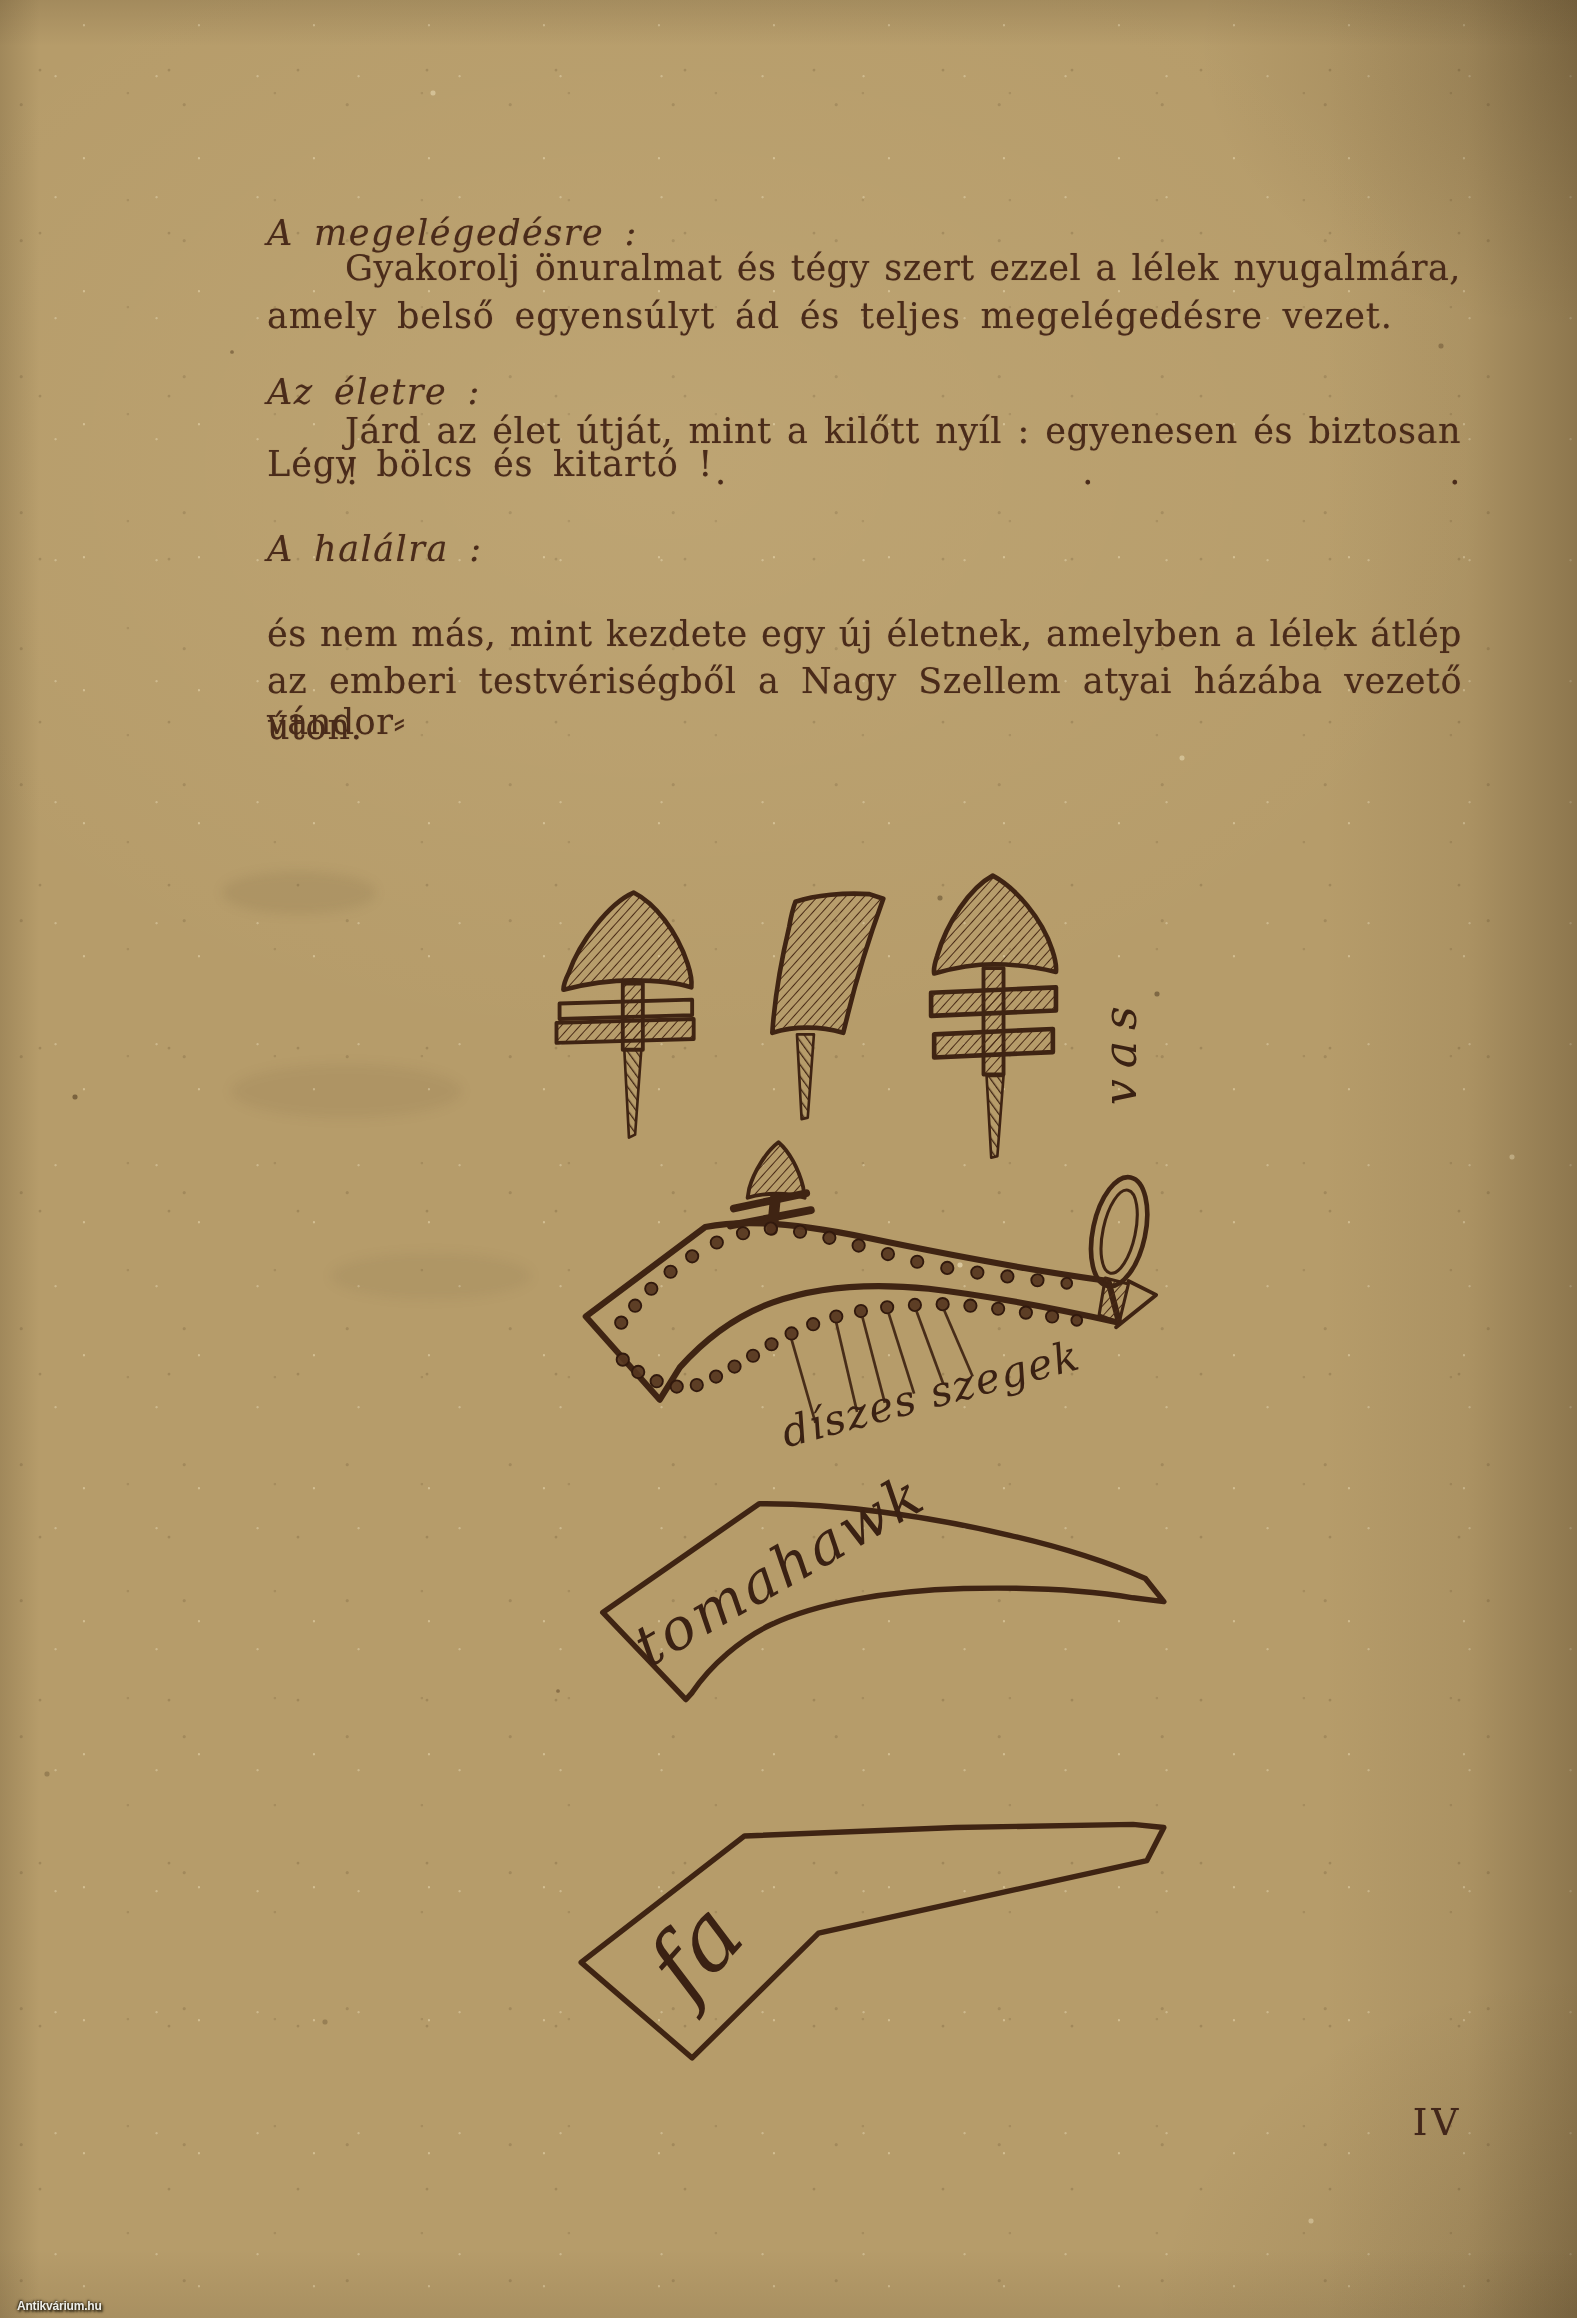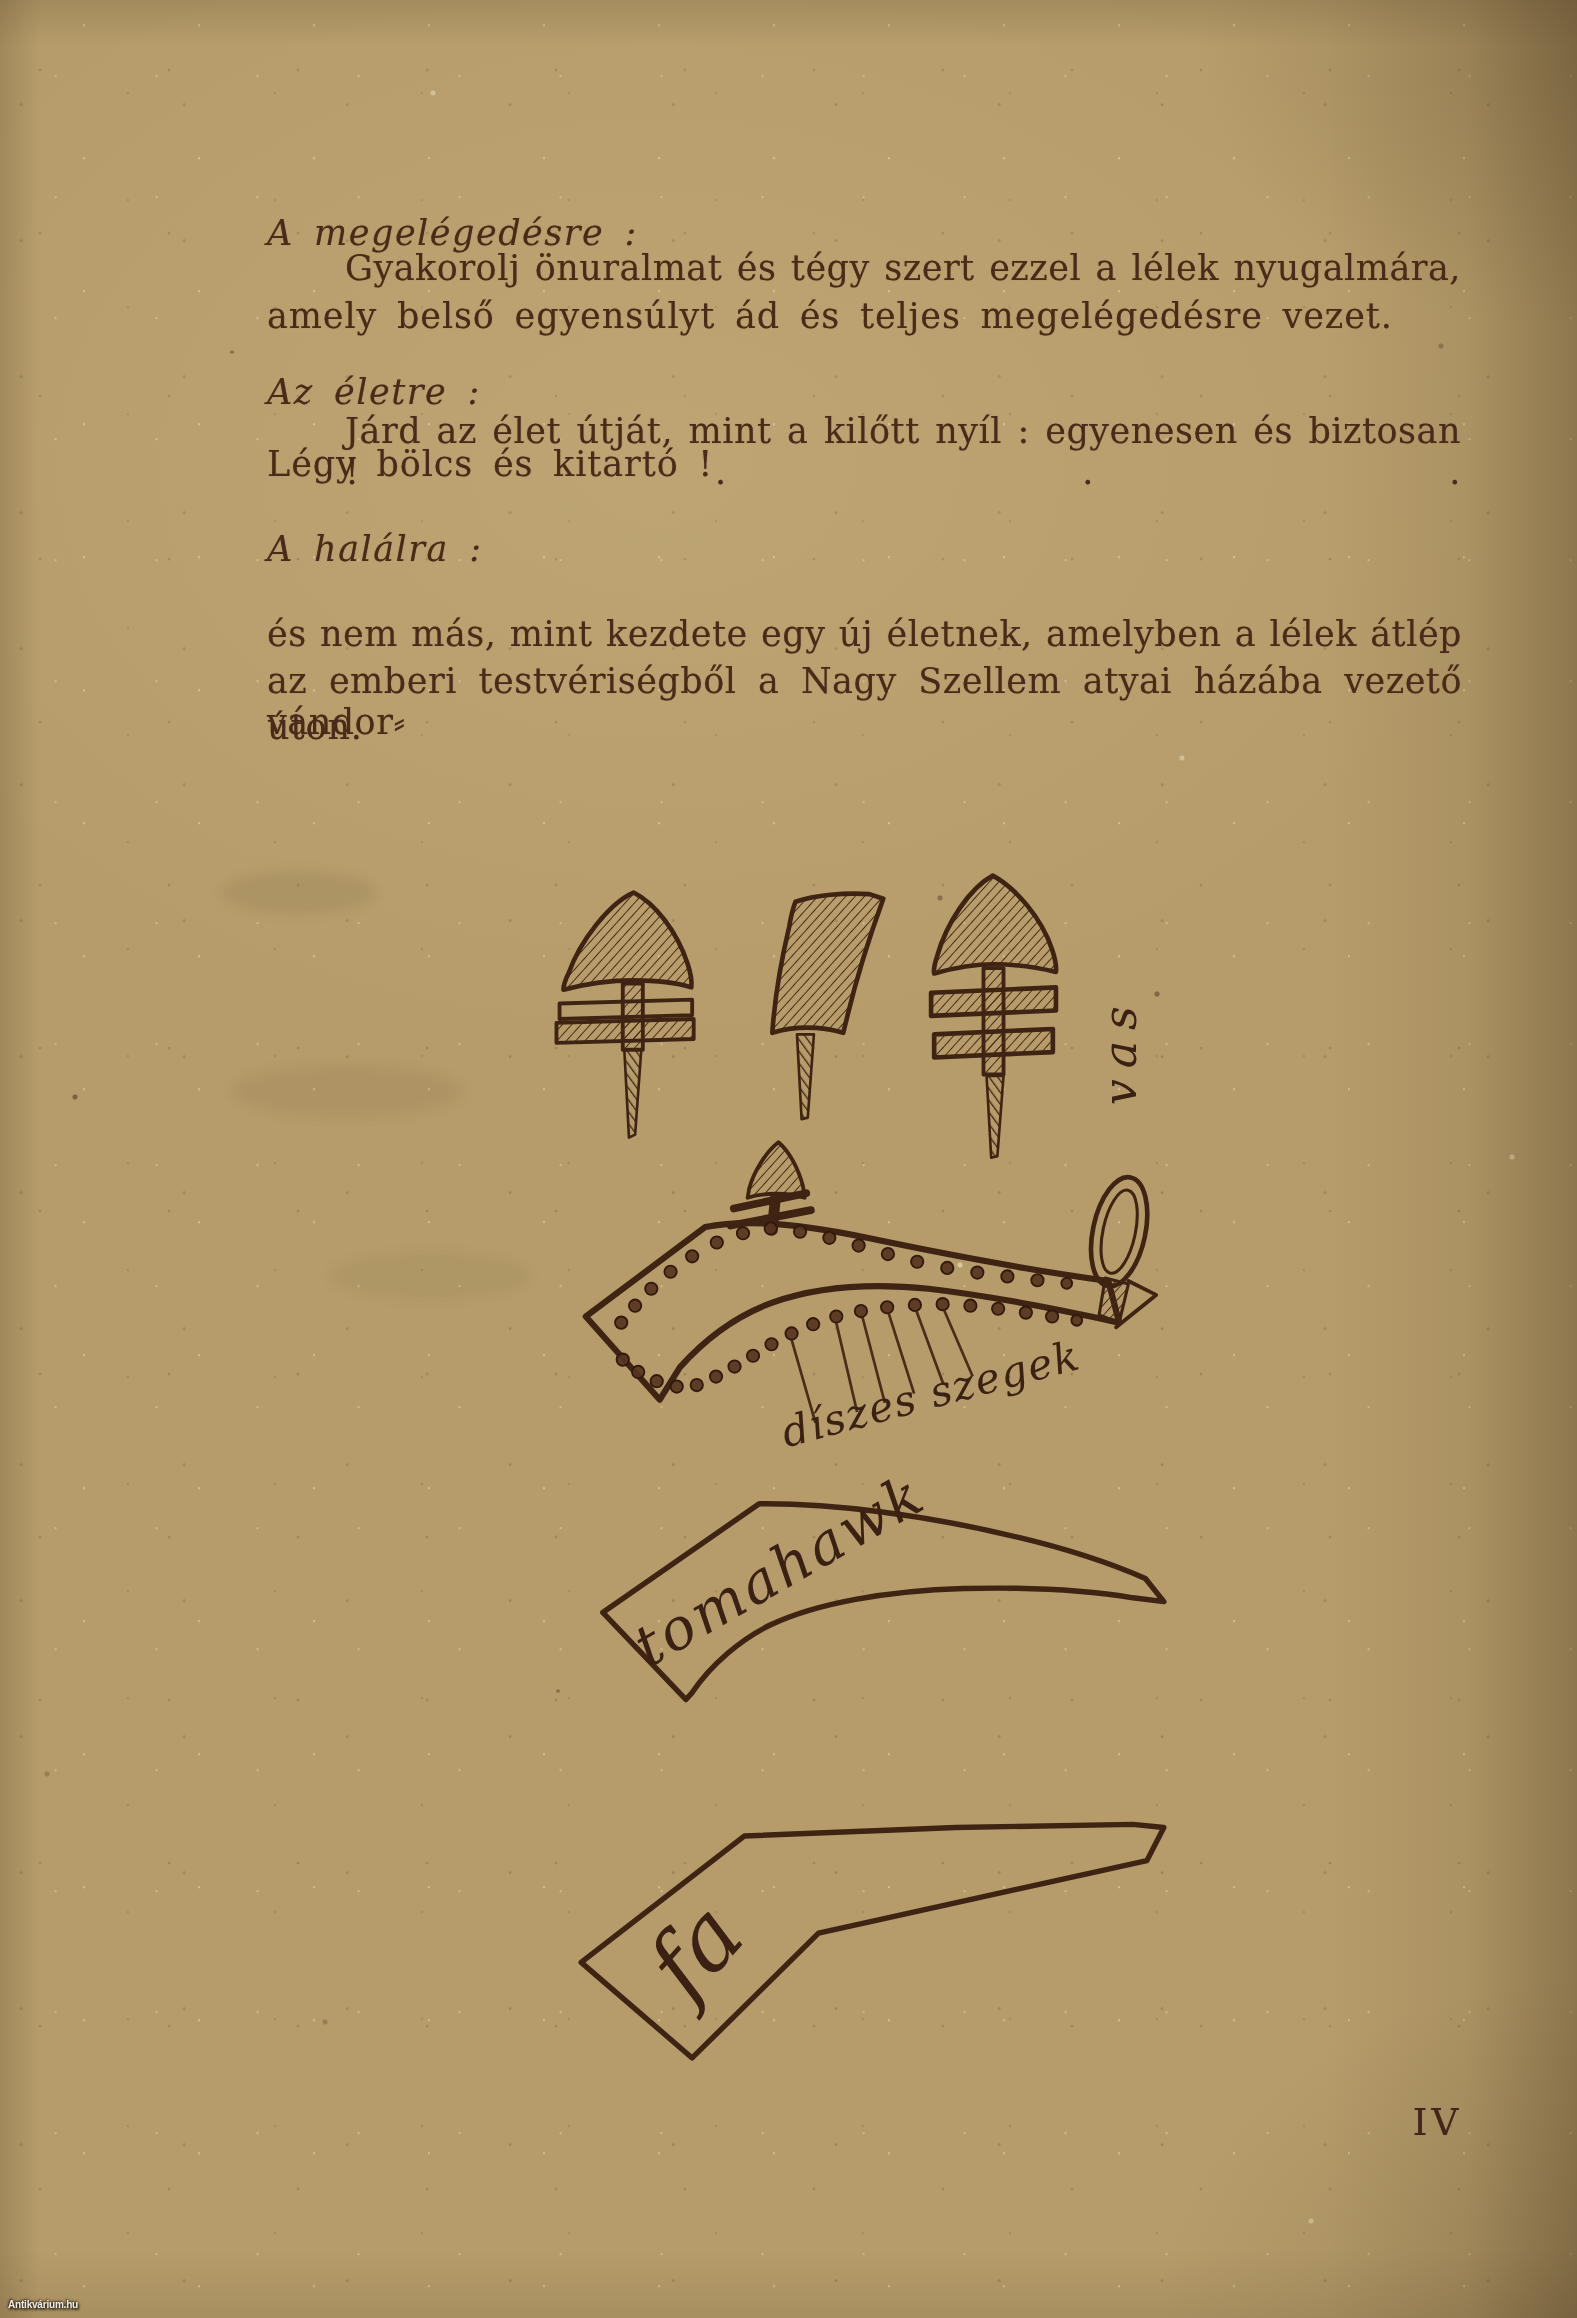--- a/index.html
+++ b/index.html
@@ -59,23 +59,23 @@
   .just{white-space:normal;text-align:justify;text-align-last:justify;word-spacing:1.5px;letter-spacing:0.5px;width:1195px;}
   .ind.just{width:1116px;}
 
   .pageno{
     position:absolute;left:267px;top:2101px;width:1195px;text-align:right;
     font-family:"DejaVu Serif","Liberation Serif",serif;font-size:37px;
     color:#42261a;letter-spacing:3.9px;text-shadow:0 0 0.8px rgba(66,38,26,.5);
   }
 
   .watermark{
-    position:absolute;left:8px;top:2299px;
+    position:absolute;left:17px;top:2299px;
     font-family:"Liberation Sans","DejaVu Sans",sans-serif;
-    font-weight:bold;font-size:10px;letter-spacing:-0.2px;
+    font-weight:bold;font-size:12px;letter-spacing:-0.2px;
     color:#eeeee8;
     text-shadow:0 0 3.1px rgba(30,24,12,.95), 1.5px 1.5px 2.3px rgba(30,24,12,.9), -0.8px -0.8px 1.5px rgba(30,24,12,.6);
   }
 
   svg.draw{position:absolute;inset:0;}
   .script{font-family:"DejaVu Serif","DejaVu Sans",serif;font-style:italic;fill:#3a2113;}
 </style>
 </head>
 <body>
 

